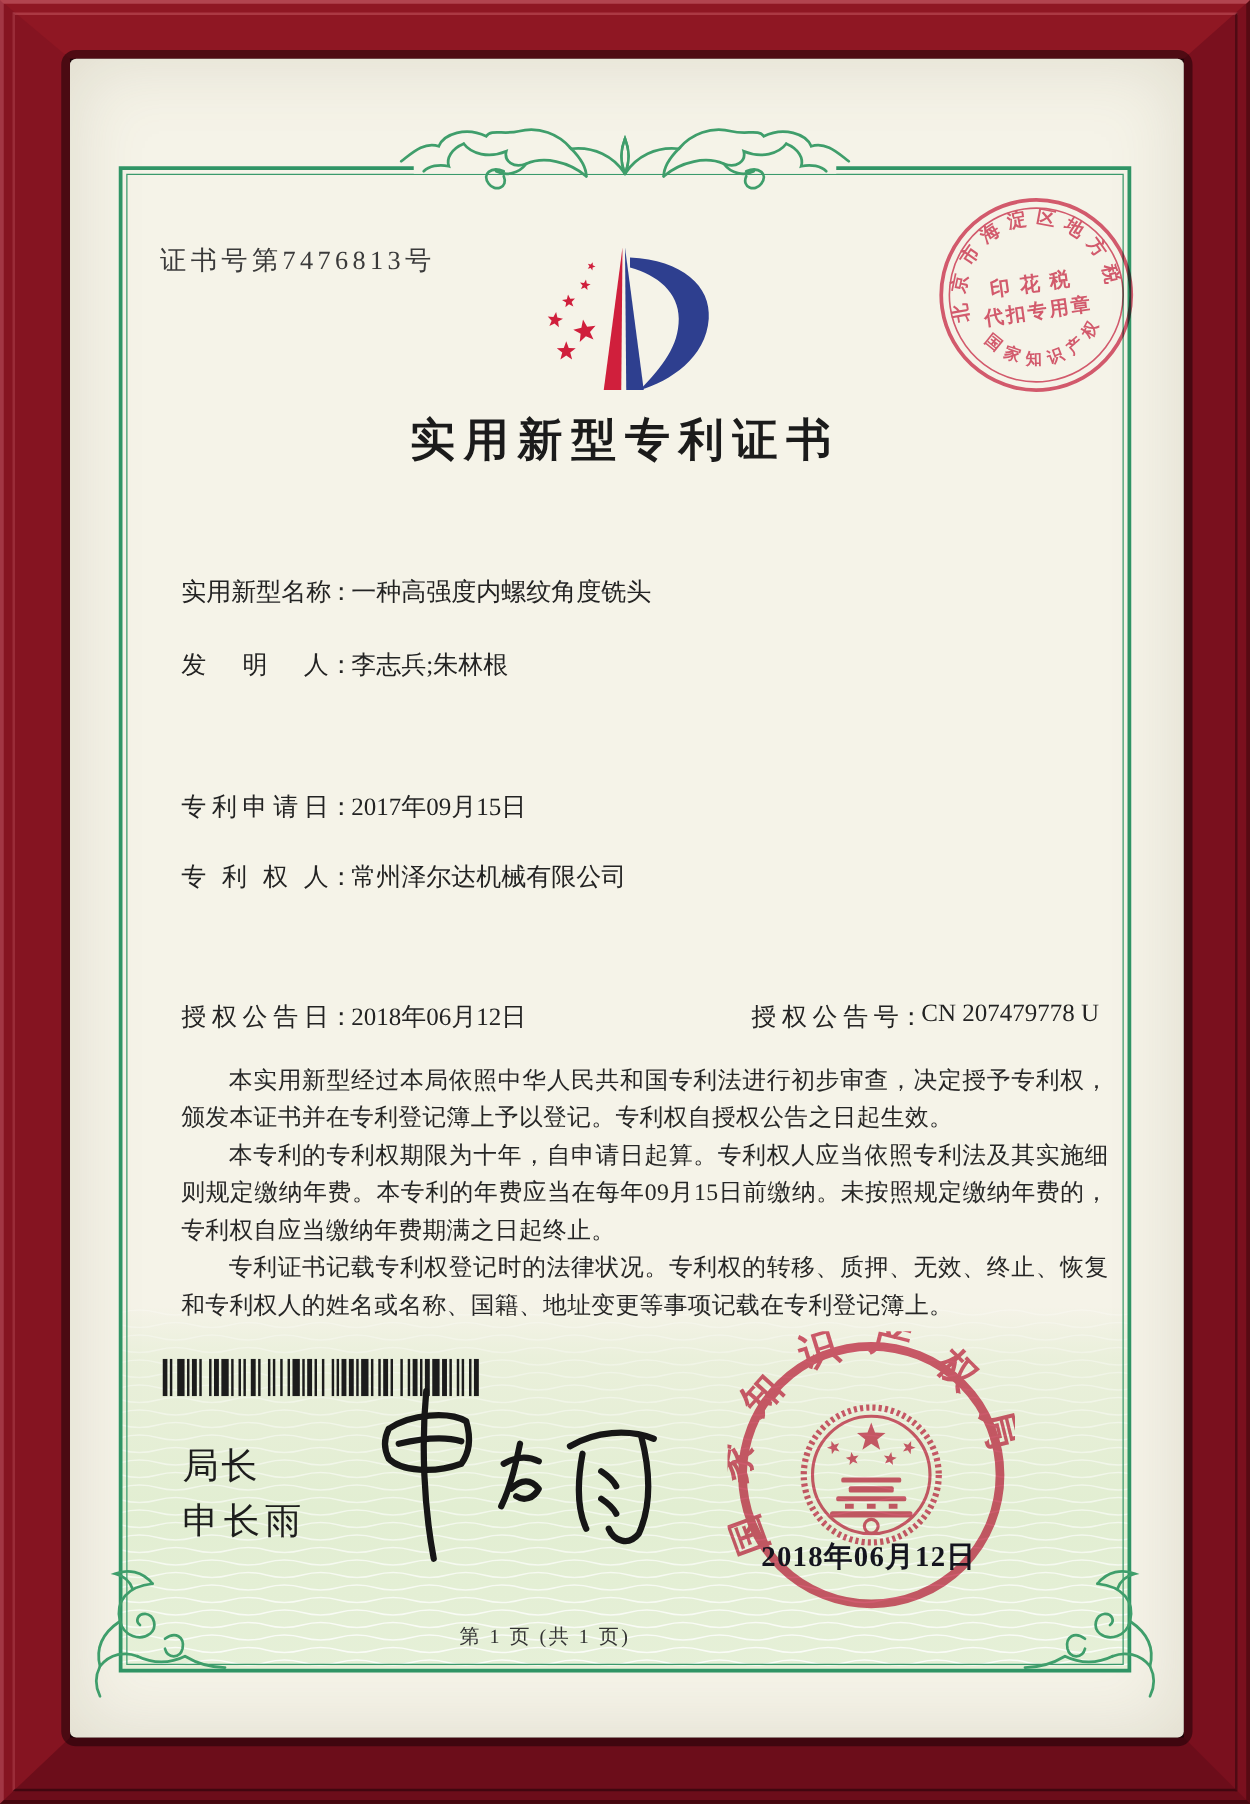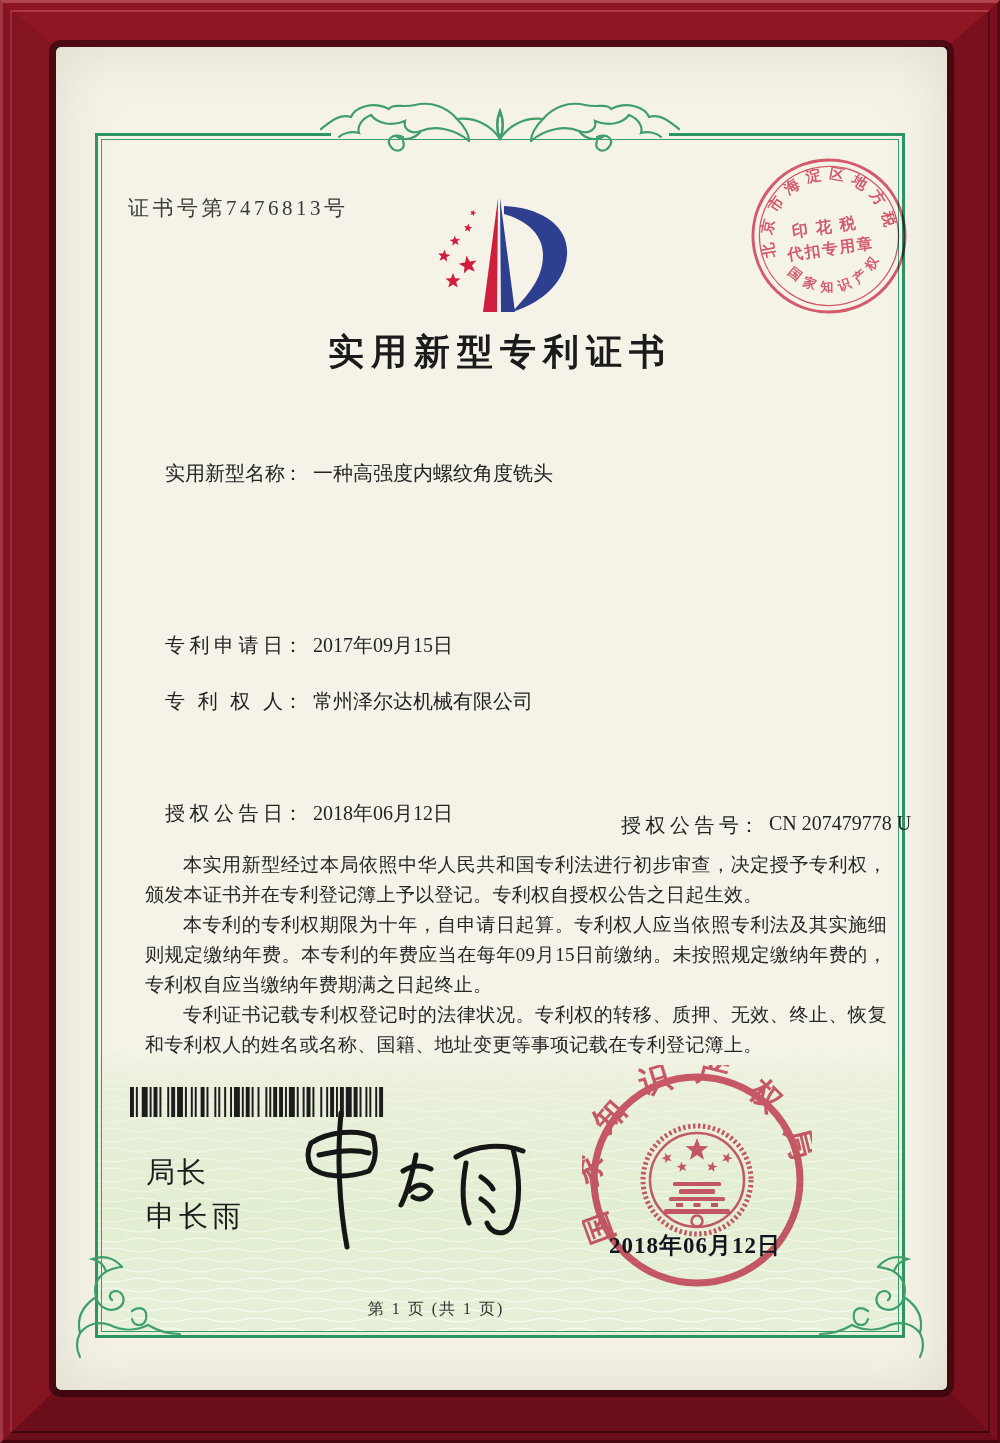--- a/index.html
+++ b/index.html
@@ -36,26 +36,26 @@
   .orn-br{left:762px;top:1200px;transform:scaleX(-1);}
   
   .certno{position:absolute;left:72px;top:147px;font-size:21px;letter-spacing:3.5px;color:#3a3a3a;}
   .logo{position:absolute;left:368px;top:146px;width:152px;height:126px;}
   .stamp{position:absolute;left:688px;top:104px;width:170px;height:170px;
          transform:rotate(-8deg);mix-blend-mode:multiply;opacity:.92;}
   .title{position:absolute;left:39px;top:281px;width:810px;text-align:center;
          font-size:36px;font-weight:700;letter-spacing:7px;color:#1b1b1b;}
   .row{position:absolute;left:89px;font-size:20px;color:#232323;white-space:nowrap;}
   .lbl{display:inline-block;width:118px;text-align:justify;text-align-last:justify;
-       word-break:keep-all;vertical-align:top;margin-left:20px;}
+       word-break:keep-all;vertical-align:top;}
   .colon{display:inline-block;width:18px;vertical-align:top;}
-  .val{display:inline-block;margin-left:12px;vertical-align:top;}
+  .val{display:inline-block;margin-left:0;vertical-align:top;}
   .val-wrap{white-space:normal;width:600px;line-height:31px;}
   .r0{top:413px}.r1{top:471px}.r2{top:531px}.r3{top:585px}.r4{top:641px}.r5{top:700px}.r6{top:753px}
-  .pair-b{position:absolute;left:456px;top:12px;white-space:nowrap;}
+  .pair-b{position:absolute;left:456px;top:0;white-space:nowrap;}
   .paras{position:absolute;left:89px;top:803px;width:742px;font-size:19px;
          line-height:30px;color:#262626;letter-spacing:.3px;text-align:justify;}
   .paras p{margin:0;text-indent:2em;}
   .barcode{position:absolute;left:74px;top:1040px;width:257px;height:30px;}
   .director,.director-name{position:absolute;left:90px;font-size:29px;color:#1d1d1d;}
   .director{top:1106px;letter-spacing:2px;}
   .director-name{top:1150px;letter-spacing:4px;}
   .signature{position:absolute;left:225px;top:1058px;width:270px;height:150px;}
   .seal{position:absolute;left:526px;top:1018px;width:230px;height:230px;
         mix-blend-mode:multiply;opacity:.93;}
@@ -176,20 +176,23 @@
       <text x="0" y="18" text-anchor="middle" font-size="15.5" letter-spacing="2" fill="#d8506b" font-weight="600">代扣专用章</text>
       <text font-size="13" fill="#d8506b" letter-spacing="6" font-weight="600">
         <textPath href="#stampBot" startOffset="4">国家知识产权局</textPath>
       </text>
     </svg>
 
     <div class="title">实用新型专利证书</div>
 
     <div class="row r0">
       <span class="lbl">实用新型名称</span><span class="colon">：</span><span class="val">一种高强度内螺纹角度铣头</span>
+    </div>
+    <div class="row r1">
+      <span class="lbl">发明人</span><span class="colon">：</span><span class="val">李志兵;朱林根</span>
     </div>
     <div class="row r3">
       <span class="lbl">专利申请日</span><span class="colon">：</span><span class="val">2017年09月15日</span>
     </div>
     <div class="row r4">
       <span class="lbl">专利权人</span><span class="colon">：</span><span class="val">常州泽尔达机械有限公司</span>
     </div>
     <div class="row r6">
       <span class="lbl">授权公告日</span><span class="colon">：</span><span class="val">2018年06月12日</span>
       <span class="pair-b">

